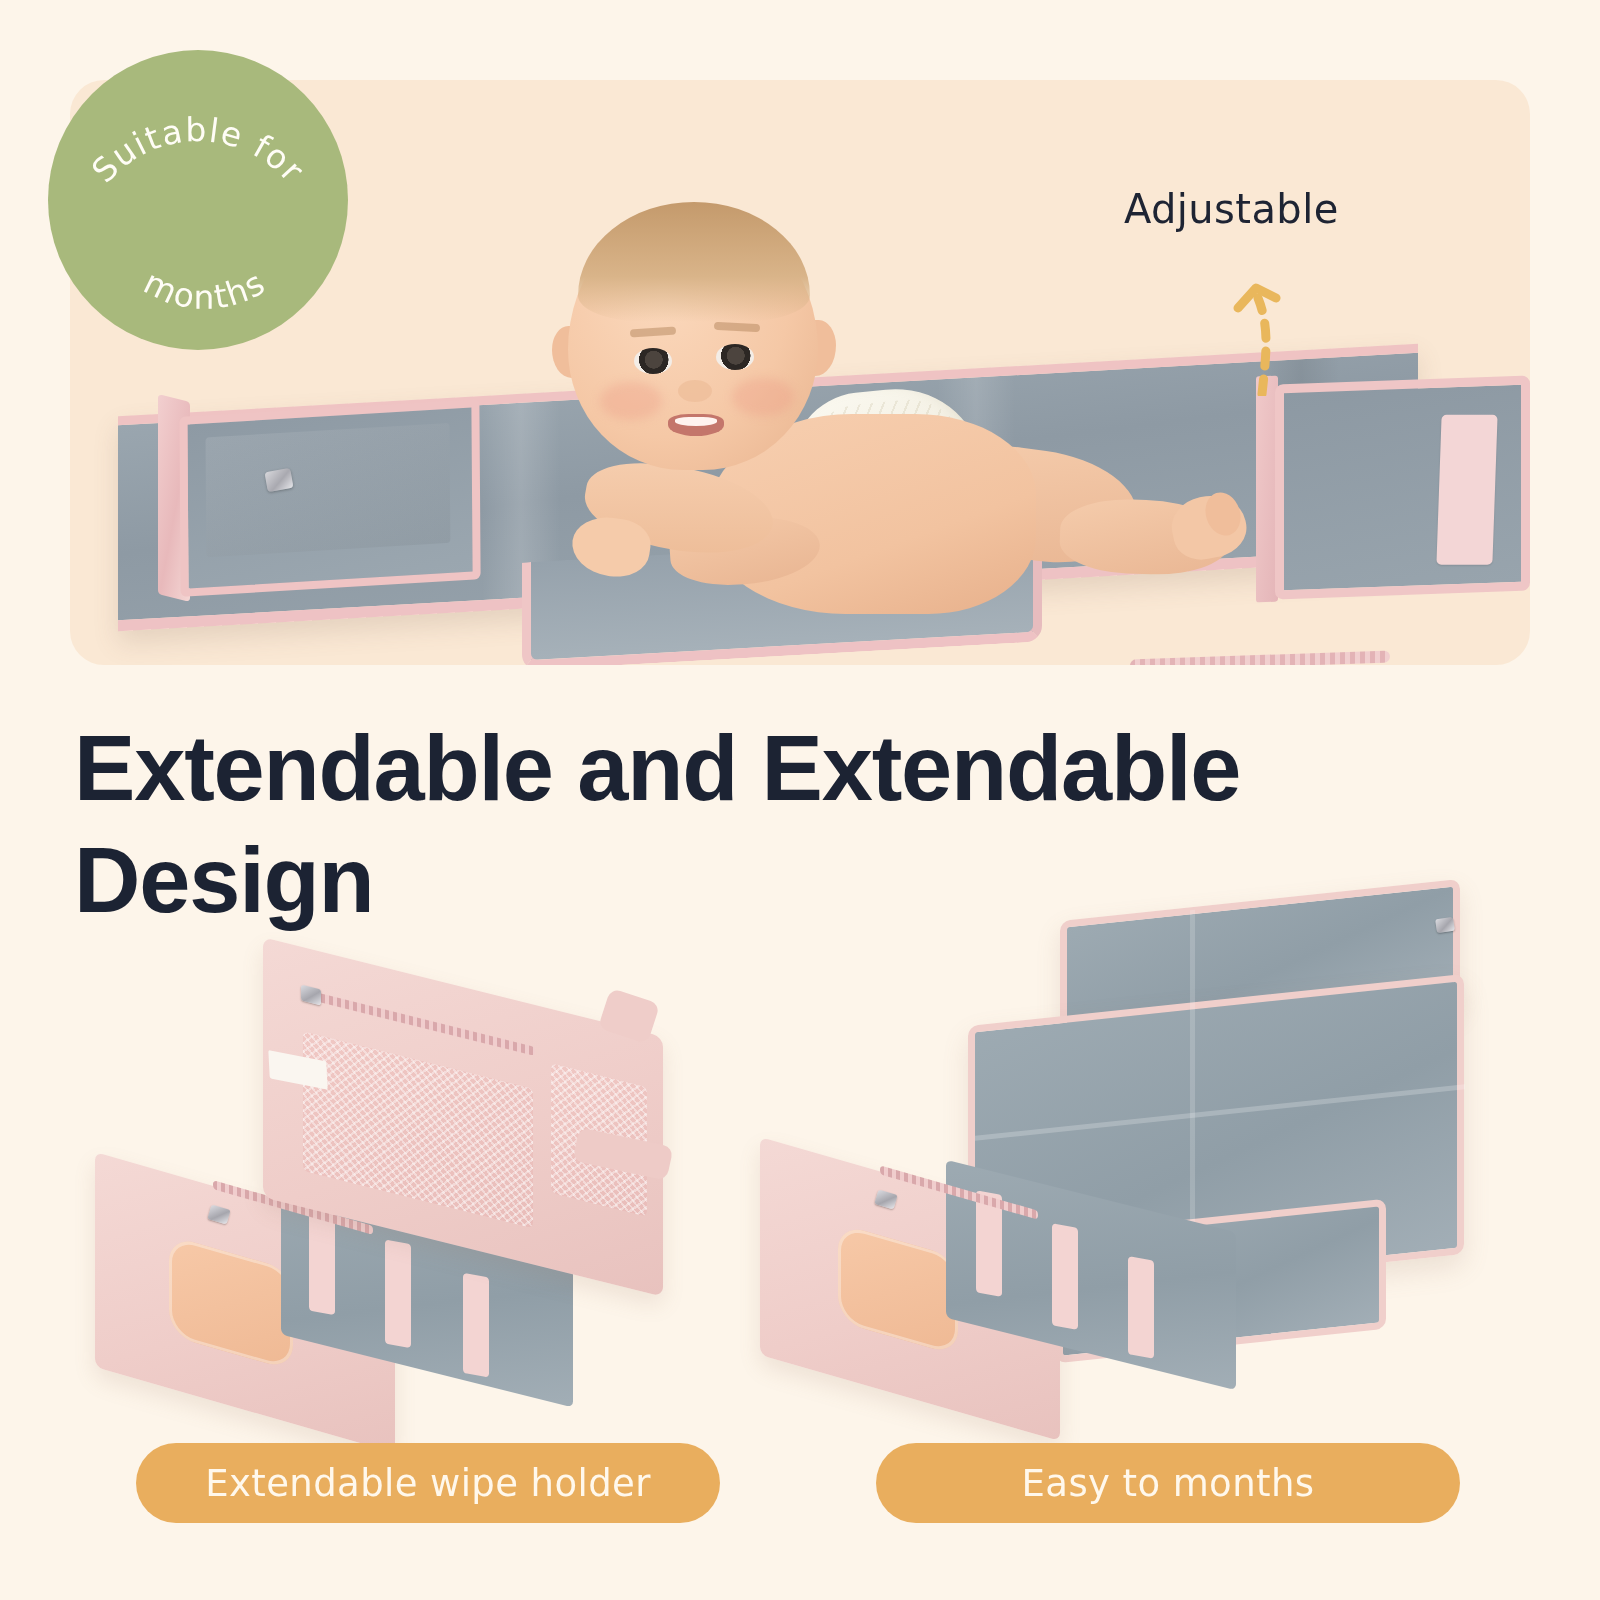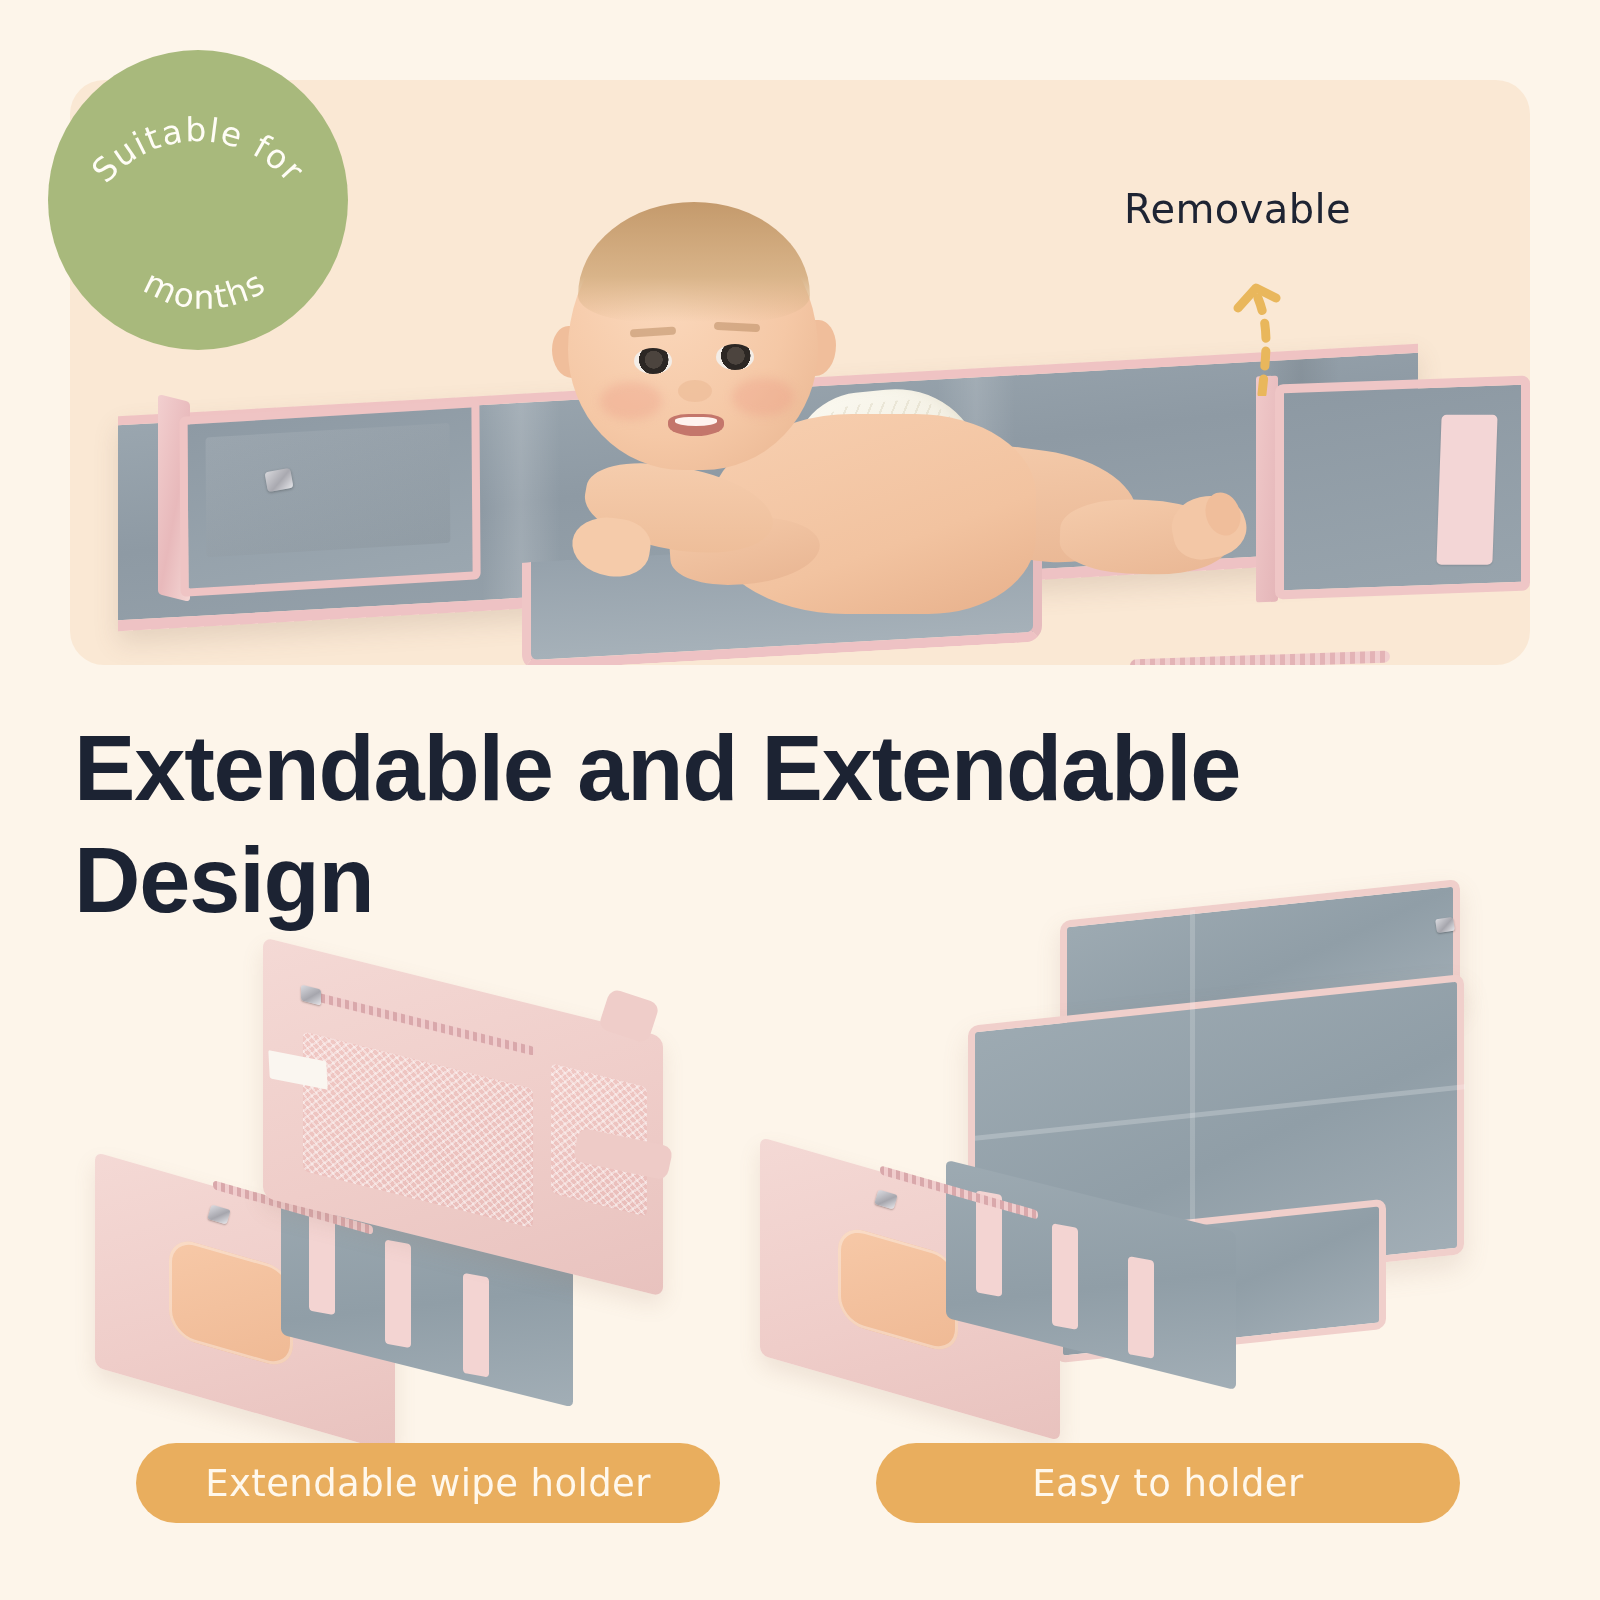--- a/index.html
+++ b/index.html
@@ -431,21 +431,21 @@
     </defs>
     <text class="badge-arc-text">
       <textPath href="#arcTop" startOffset="50%" text-anchor="middle">Suitable for</textPath>
     </text>
     <text class="badge-arc-text">
       <textPath href="#arcBottom" startOffset="50%" text-anchor="middle">months</textPath>
     </text>
   </svg>
 </div>
 
-<div class="adjustable-label">Removable</div>
+<div class="adjustable-label">Adjustable</div>
 
 <svg class="adjustable-arrow" viewBox="0 0 120 160">
   <path d="M 62,158 C 66,120 70,92 58,62" stroke="#E9B75C" stroke-width="9" fill="none" stroke-linecap="round" stroke-dasharray="15 13"></path>
   <path d="M 38,72 L 56,52 L 76,62" stroke="#E9B75C" stroke-width="9" fill="none" stroke-linecap="round" stroke-linejoin="round"></path>
 </svg>
 
 <h1 class="headline">Extendable and Extendable Design</h1>
 
 <div class="shot shot-left">
 
@@ -499,13 +499,13 @@
   </div>
 
   <div class="pz zip-line" style="left:120px; top:308px; width:158px; height:9px; transform:skewY(16deg);"></div>
   <div class="pz metal" style="left:116px; top:312px; width:20px; height:15px; transform:rotate(16deg);"></div>
 
   <div class="pz metal" style="left:676px; top:38px; width:18px; height:14px; transform:rotate(-8deg);"></div>
 </div>
 
 <div class="pill pill-left">Extendable wipe holder</div>
 
-<div class="pill pill-right">Easy to holder</div>
+<div class="pill pill-right">Easy to months</div>
 
 </body></html>

